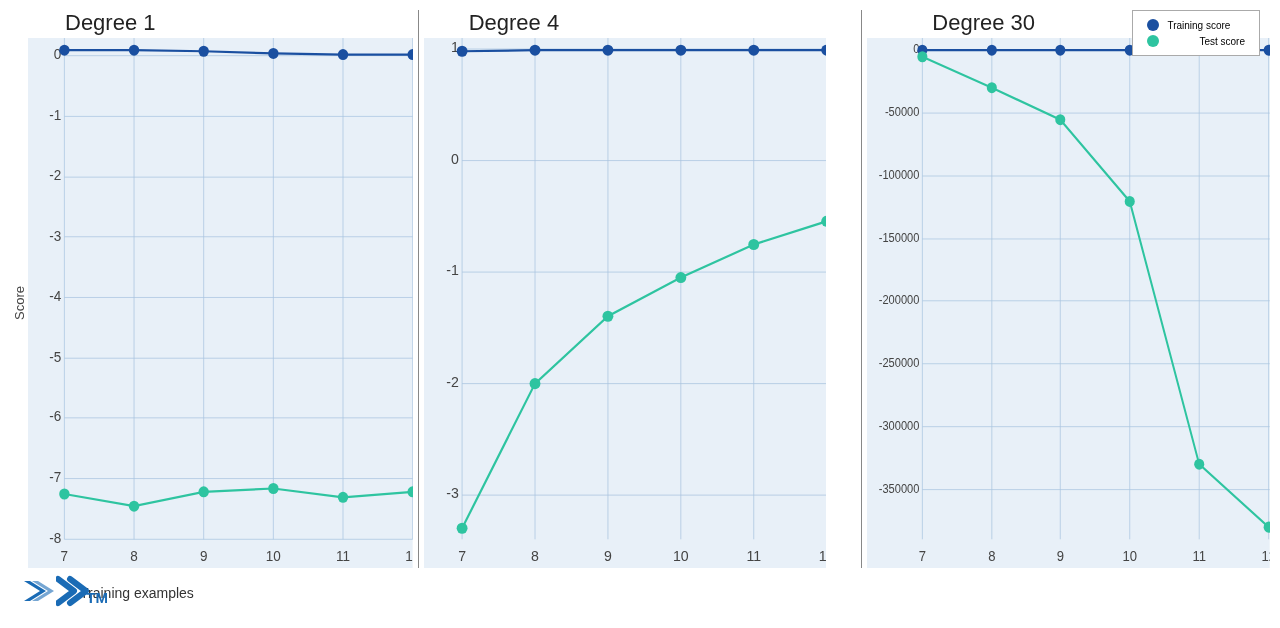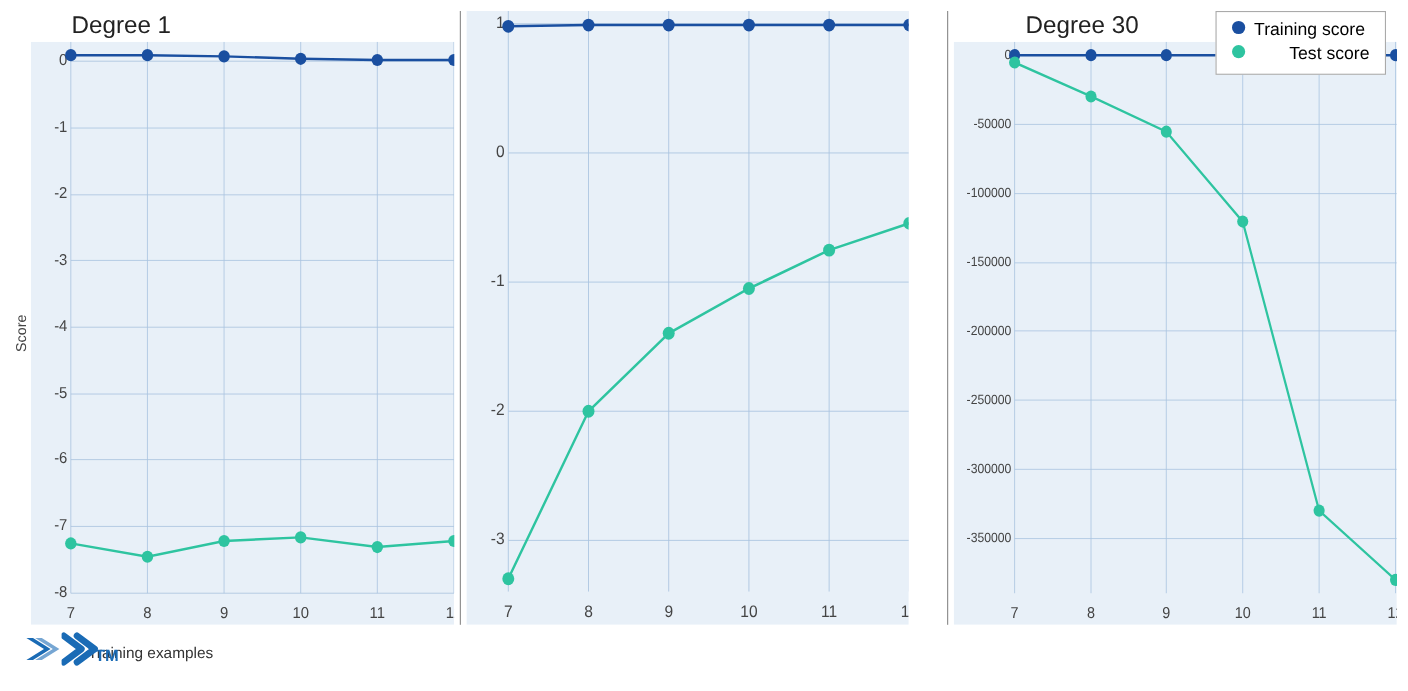--- a/index.html
+++ b/index.html
@@ -33,23 +33,23 @@
       top: 0;
       right: 10px;
       border: 1px solid #aaa;
       padding: 8px 14px;
       background: #fff;
       z-index: 10;
     }
 
     .legend-item {
       display: flex;
-      align-items: flex-start;
+      align-items: flex-end;
       gap: 8px;
-      font-size: 16px;
+      font-size: 10px;
       margin-bottom: 4px;
     }
     .legend-item:last-child { margin-bottom: 0; gap: 40px; }
 
     .legend-dot {
       width: 12px;
       height: 12px;
       border-radius: 50%;
     }
 
@@ -141,20 +141,21 @@
               <circle cx="236" cy="408" r="5" fill="#2ec4a0"></circle>
               <circle cx="303" cy="416" r="5" fill="#2ec4a0"></circle>
               <circle cx="370" cy="411" r="5" fill="#2ec4a0"></circle>
             </svg>
           </div>
         </div>
       </div>
     </div>
 
     <div style="flex:1; display:flex; flex-direction:column; padding: 0 5px; border-left: 1px solid #888;">
+      <div style="font-size:22px; margin-left:45px; margin-bottom:2px; color:#222;">Degree 4</div>
       <div style="display:flex; flex:1; flex-direction:row;">
         <div style="display:flex; flex-direction:column; flex:1;">
           <div style="flex:1; position:relative;">
             <svg id="svg2" viewBox="0 0 370 480" preserveAspectRatio="none" style="width:100%; height:100%; display:block;">
               <rect x="0" y="0" width="370" height="480" fill="#e8f0f8"></rect>
 
               <line x1="35" y1="10" x2="370" y2="10" stroke="#aac4e0" stroke-width="0.7"></line>
               <line x1="35" y1="111" x2="370" y2="111" stroke="#aac4e0" stroke-width="0.7"></line>
               <line x1="35" y1="212" x2="370" y2="212" stroke="#aac4e0" stroke-width="0.7"></line>
               <line x1="35" y1="313" x2="370" y2="313" stroke="#aac4e0" stroke-width="0.7"></line>

